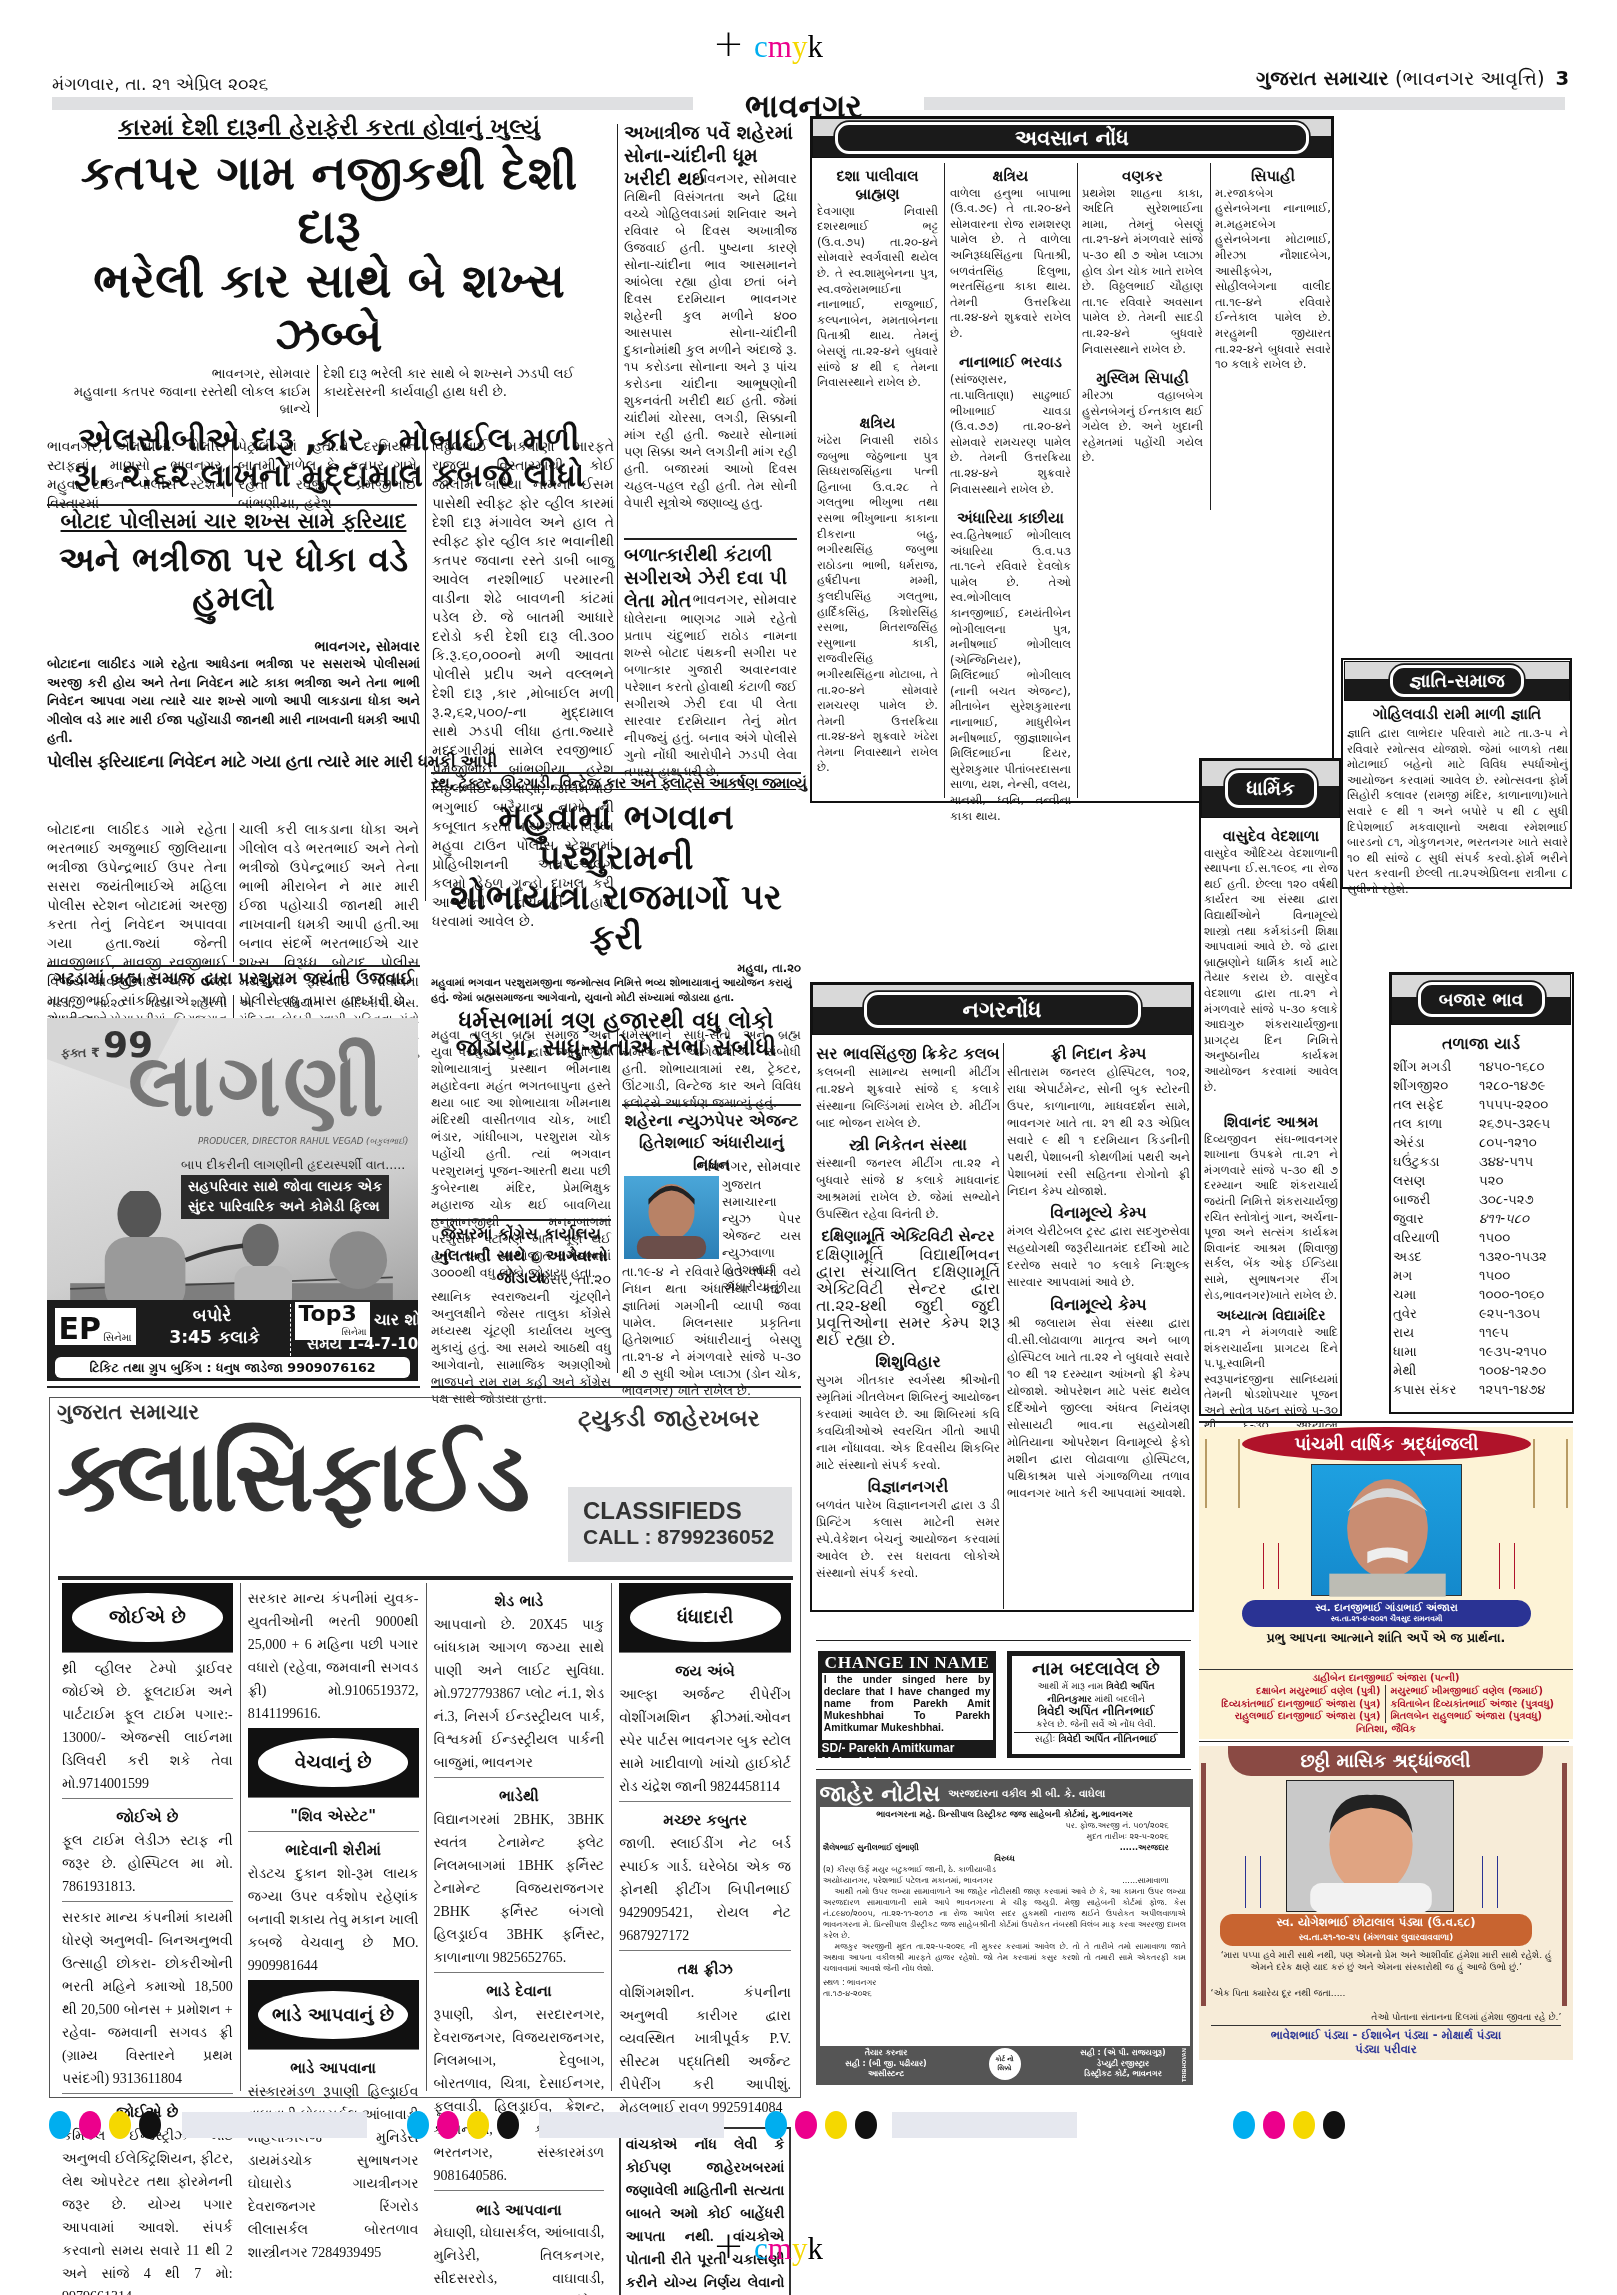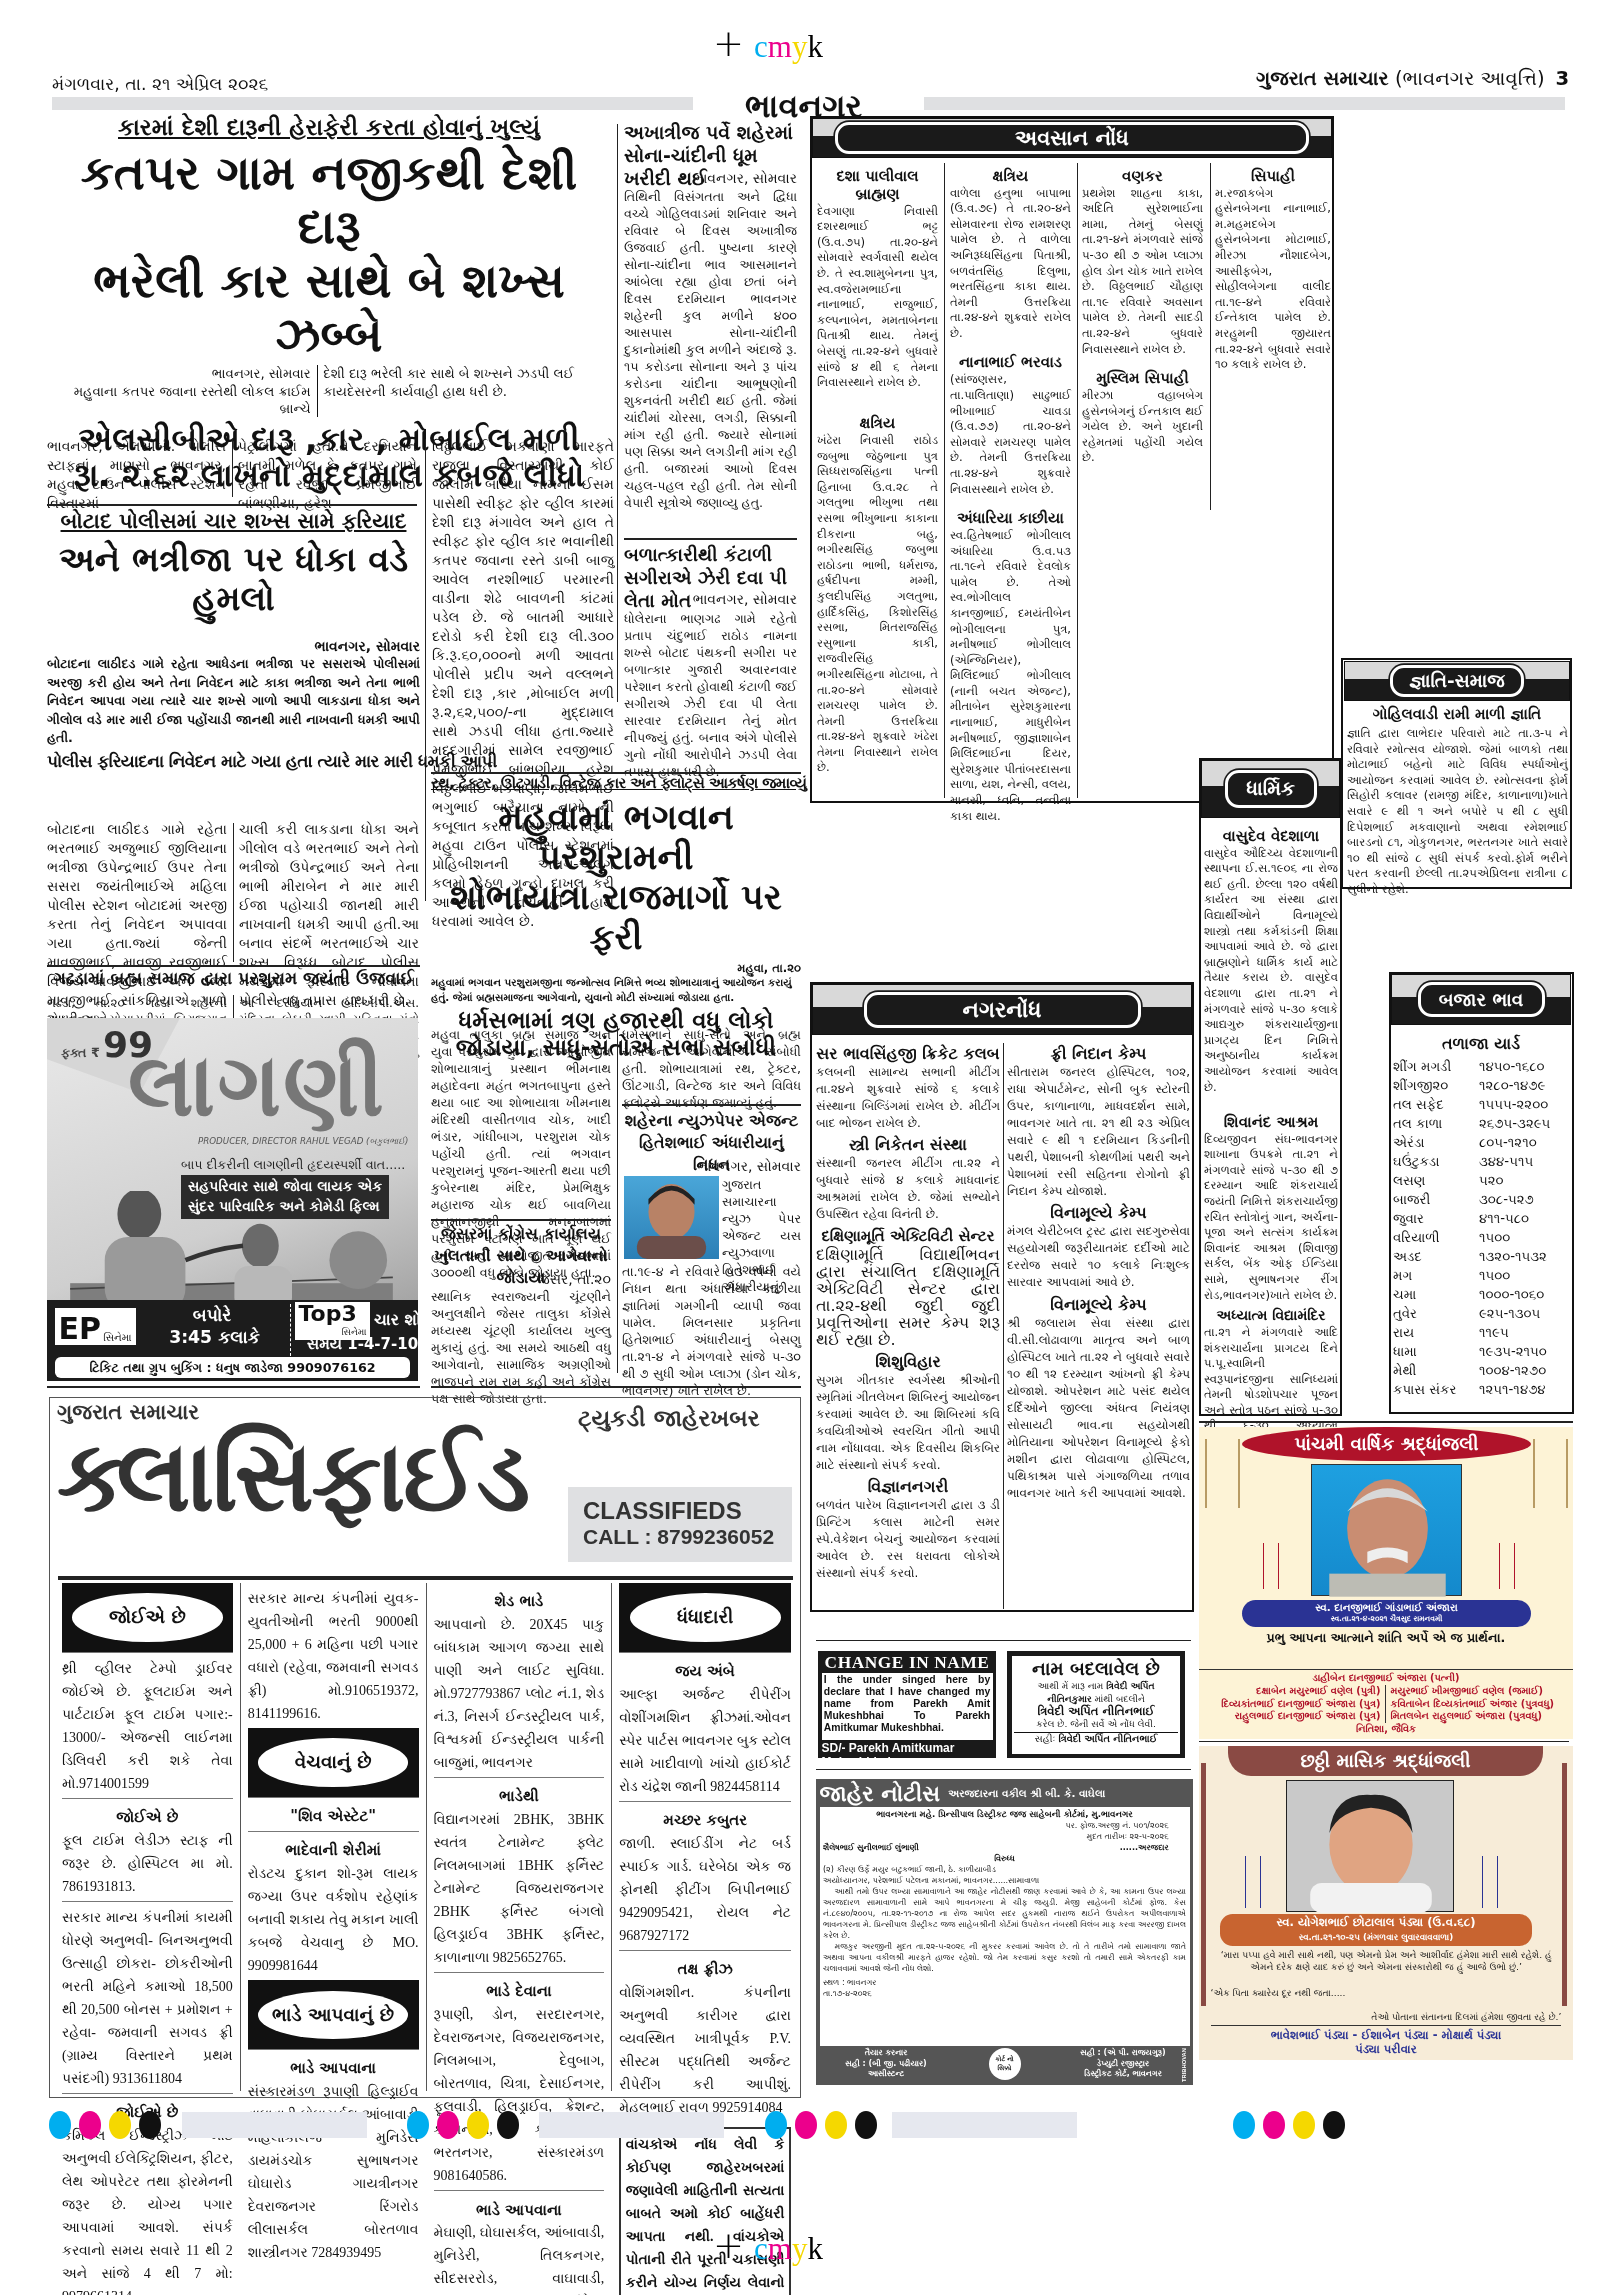--- a/index.html
+++ b/index.html
@@ -281,21 +281,21 @@
     <div class="market-row">
       <span>લસણ</span>
       <span style="width: 87px;">૫૨૦</span>
     </div>
     <div class="market-row">
       <span>બાજરી</span>
       <span style="width: 87px;">૩૦૮-૫૨૭</span>
     </div>
     <div class="market-row">
       <span>જુવાર</span>
-      <span style="width: 87px;">૪૧૧-૫૮૦</span>
+      <span style="width: 87px; font-style: italic;">૪૧૧-૫૮૦</span>
     </div>
     <div class="market-row">
       <span>વરિયાળી</span>
       <span style="width: 87px;">૧૫૦૦</span>
     </div>
     <div class="market-row">
       <span>અડદ</span>
       <span style="width: 87px;">૧૩૨૦-૧૫૩૨</span>
     </div>
     <div class="market-row">
@@ -523,21 +523,21 @@
   <div style="background:#fff;height:239px;padding:2.3px 3.5px;font-size:8px;line-height:11px">
     <div style="text-align:center;font-weight:bold;font-size:8.7px">ભાવનગરના મહે. પ્રિન્સીપાલ ડિસ્ટ્રીકટ જજ સાહેબની કોર્ટમાં, મુ.ભાવનગર</div>
     <div style="text-align:right;padding-right:17.3px">પર. ફોજ.અરજી નં. ૫૦૧/૨૦૨૬</div>
     <div style="text-align:right;padding-right:17.3px">મુદત તારીખઃ ૨૨-૫-૨૦૨૬</div>
     <div style="display:flex;justify-content:space-between;font-weight:bold">
       <span>શૈલેષભાઈ સુનીલભાઈ લુંભાણી</span>
       <span style="padding-right:17.3px">......અરજદાર</span>
     </div>
     <div style="text-align:center;font-weight:bold">વિરુધ્ધ</div>
     <div>(૨) કીરણ ઉર્ફે મયુર બટુકભાઈ જાની, ઠે. કાળીયાબીડ</div>
-    <div style="display:flex;justify-content:flex-start">
+    <div style="display:flex;justify-content:space-between">
       <span>અયોધ્યાનગર, પરેશભાઈ પટેલના મકાનમાં, ભાવનગર</span>
       <span style="padding-right:17.3px">......સામાવાળા</span>
     </div>
     <div style="text-align:justify;text-indent:11.6px">આથી તમો ઉપર લખ્યા સામાવાળાને આ જાહેર નોટીસથી જાણ કરવામાં આવે છે કે, આ કામના ઉપર લખ્યા અરજદારળ સામાવાળાની સામે આપે ભાવનગરના મે ચીફ જયુડી. મેજી સાહેબની કોર્ટમાં ફોજ. કેસ નં.૮૯૪૦/૨૦૦૫, તા.૨૨-૧૧-૨૦૧૭ ના રોજ આપેલ સદર હુકમથી નારાજ થઈને ઉપરોકત અપીલવાળાએ ભાવનગરના મે. પ્રિન્સીપાલ ડીસ્ટ્રીકટ જજ સાહેબશ્રીની કોર્ટમાં ઉપરોકત નંબરથી વિલંબ માફ કરવા અરરજી દાખલ કરેલ છે.</div>
     <div style="text-align:justify;text-indent:11.6px">મજકુર અરજીની મુદત તા.૨૨-૫-૨૦૨૬ ની મુકરર કરવામાં આવેલ છે. તો તે તારીખે તમો સામાવાળા જાતે અથવા આપના વકીલશ્રી મારફતે હાજર રહેશો. જો તેમ કરવામાં કસુર કરશો તો તમારી સામે એકતરફી કામ ચલાવવામાં આવશે જેની નોંધ લેશો.</div>
     <div style="margin-top:2.3px">સ્થળ : ભાવનગર</div>
     <div>તા.૧૭-૪-૨૦૨૬</div>
   </div>
   <div style="display:flex;align-items:center;justify-content:space-between;height:36px;color:#fff;font-weight:bold;font-size:8px;line-height:10.4px;text-align:center;position:relative">
     <div style="width:133px">

